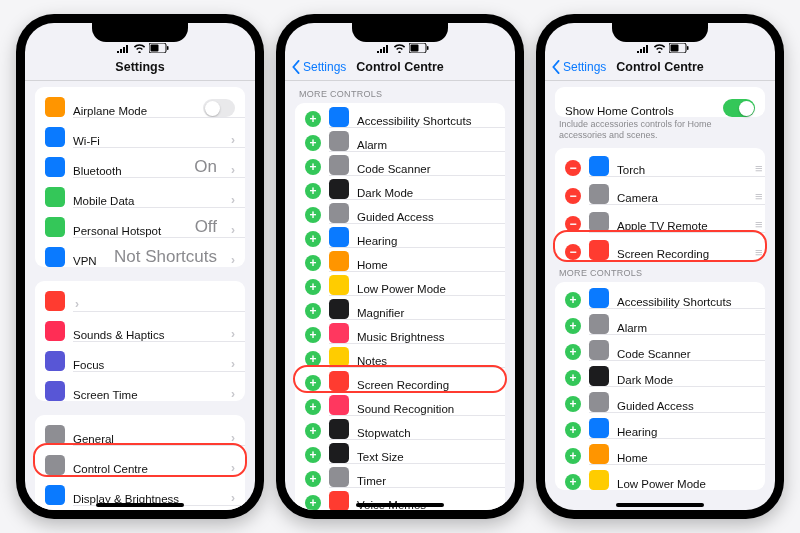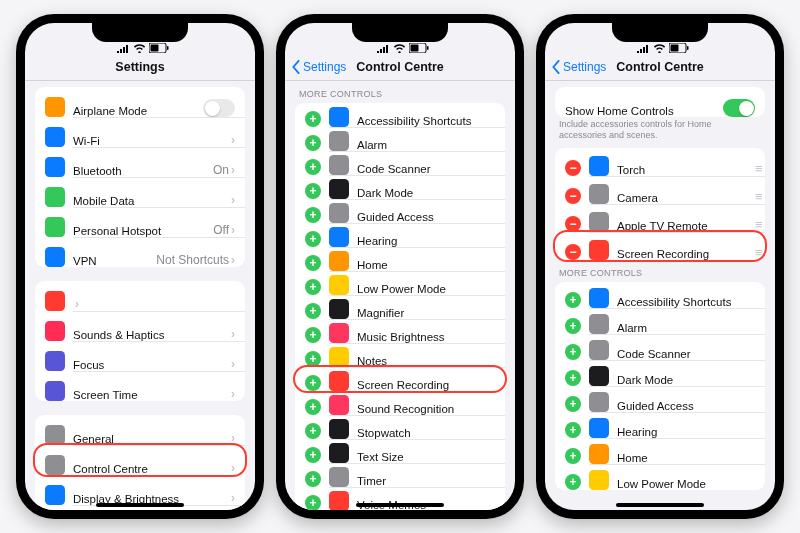--- a/index.html
+++ b/index.html
@@ -109,21 +109,21 @@
   }
   .row-cc + .row-cc::before { left: 34px; }
   .app-icon {
     width: 20px; height: 20px;
     border-radius: 4.5px;
     margin-right: 8px;
     display:flex;align-items:center;justify-content:center;
     flex-shrink:0;
   }
   .row .label { flex: 1; font-size: 11.5px; }
-  .row .detail { color: #8a8a8e; font-size: 12px; margin-right: 0; }
+  .row .detail { color: #8a8a8e; font-size: 17px; margin-right: 12px; }
   .chev { color: #c7c7cc; font-size: 12px; font-weight:600; margin-left:2px;}
   .toggle {
     width: 32px; height: 18px; border-radius: 9px;
     background: #e9e9eb; position: relative;
   }
   .toggle.on { background: #34c759; }
   .toggle .knob {
     position: absolute; top: 1.5px; width: 15px; height: 15px;
     background: #fff; border-radius: 50%;
     box-shadow: 0 1px 2px rgba(0,0,0,.25);

